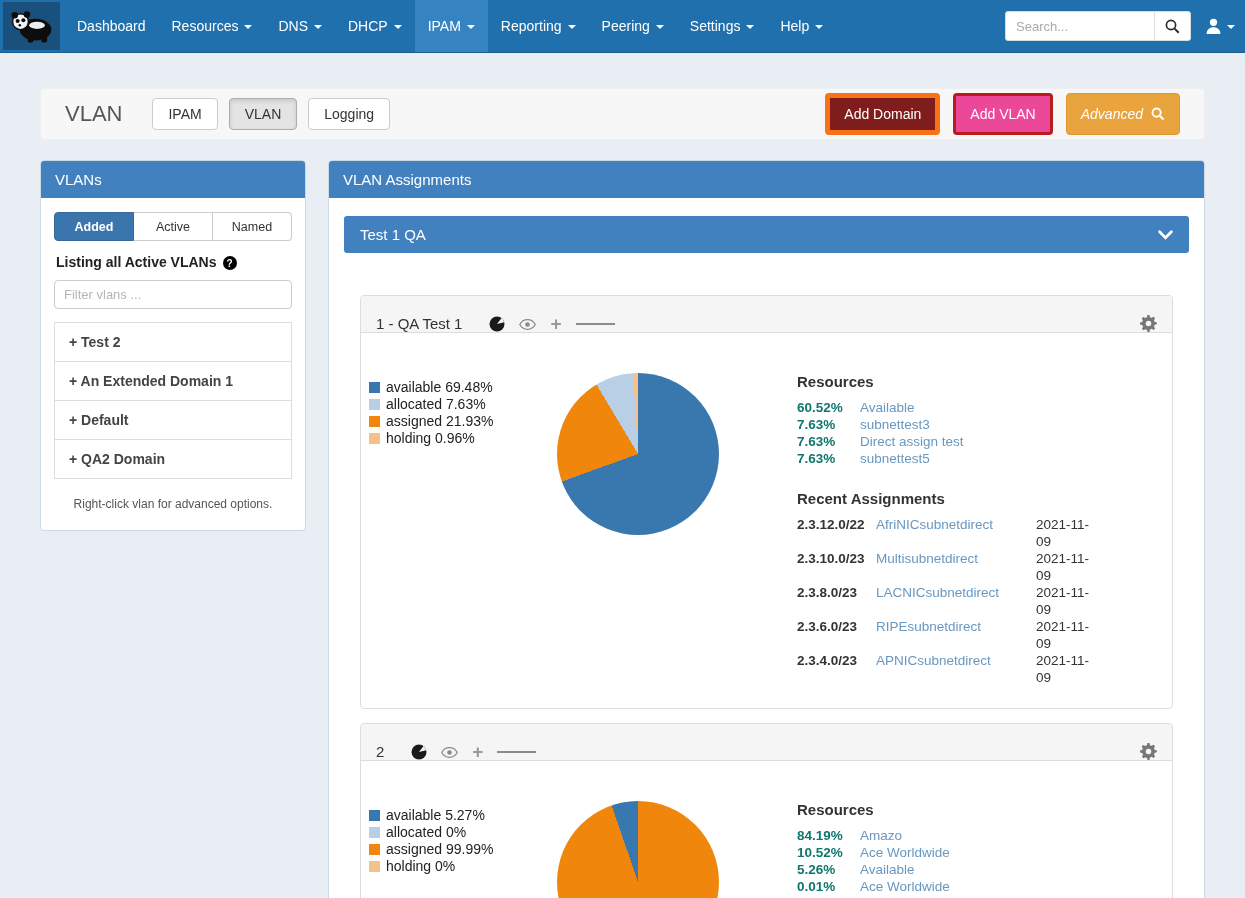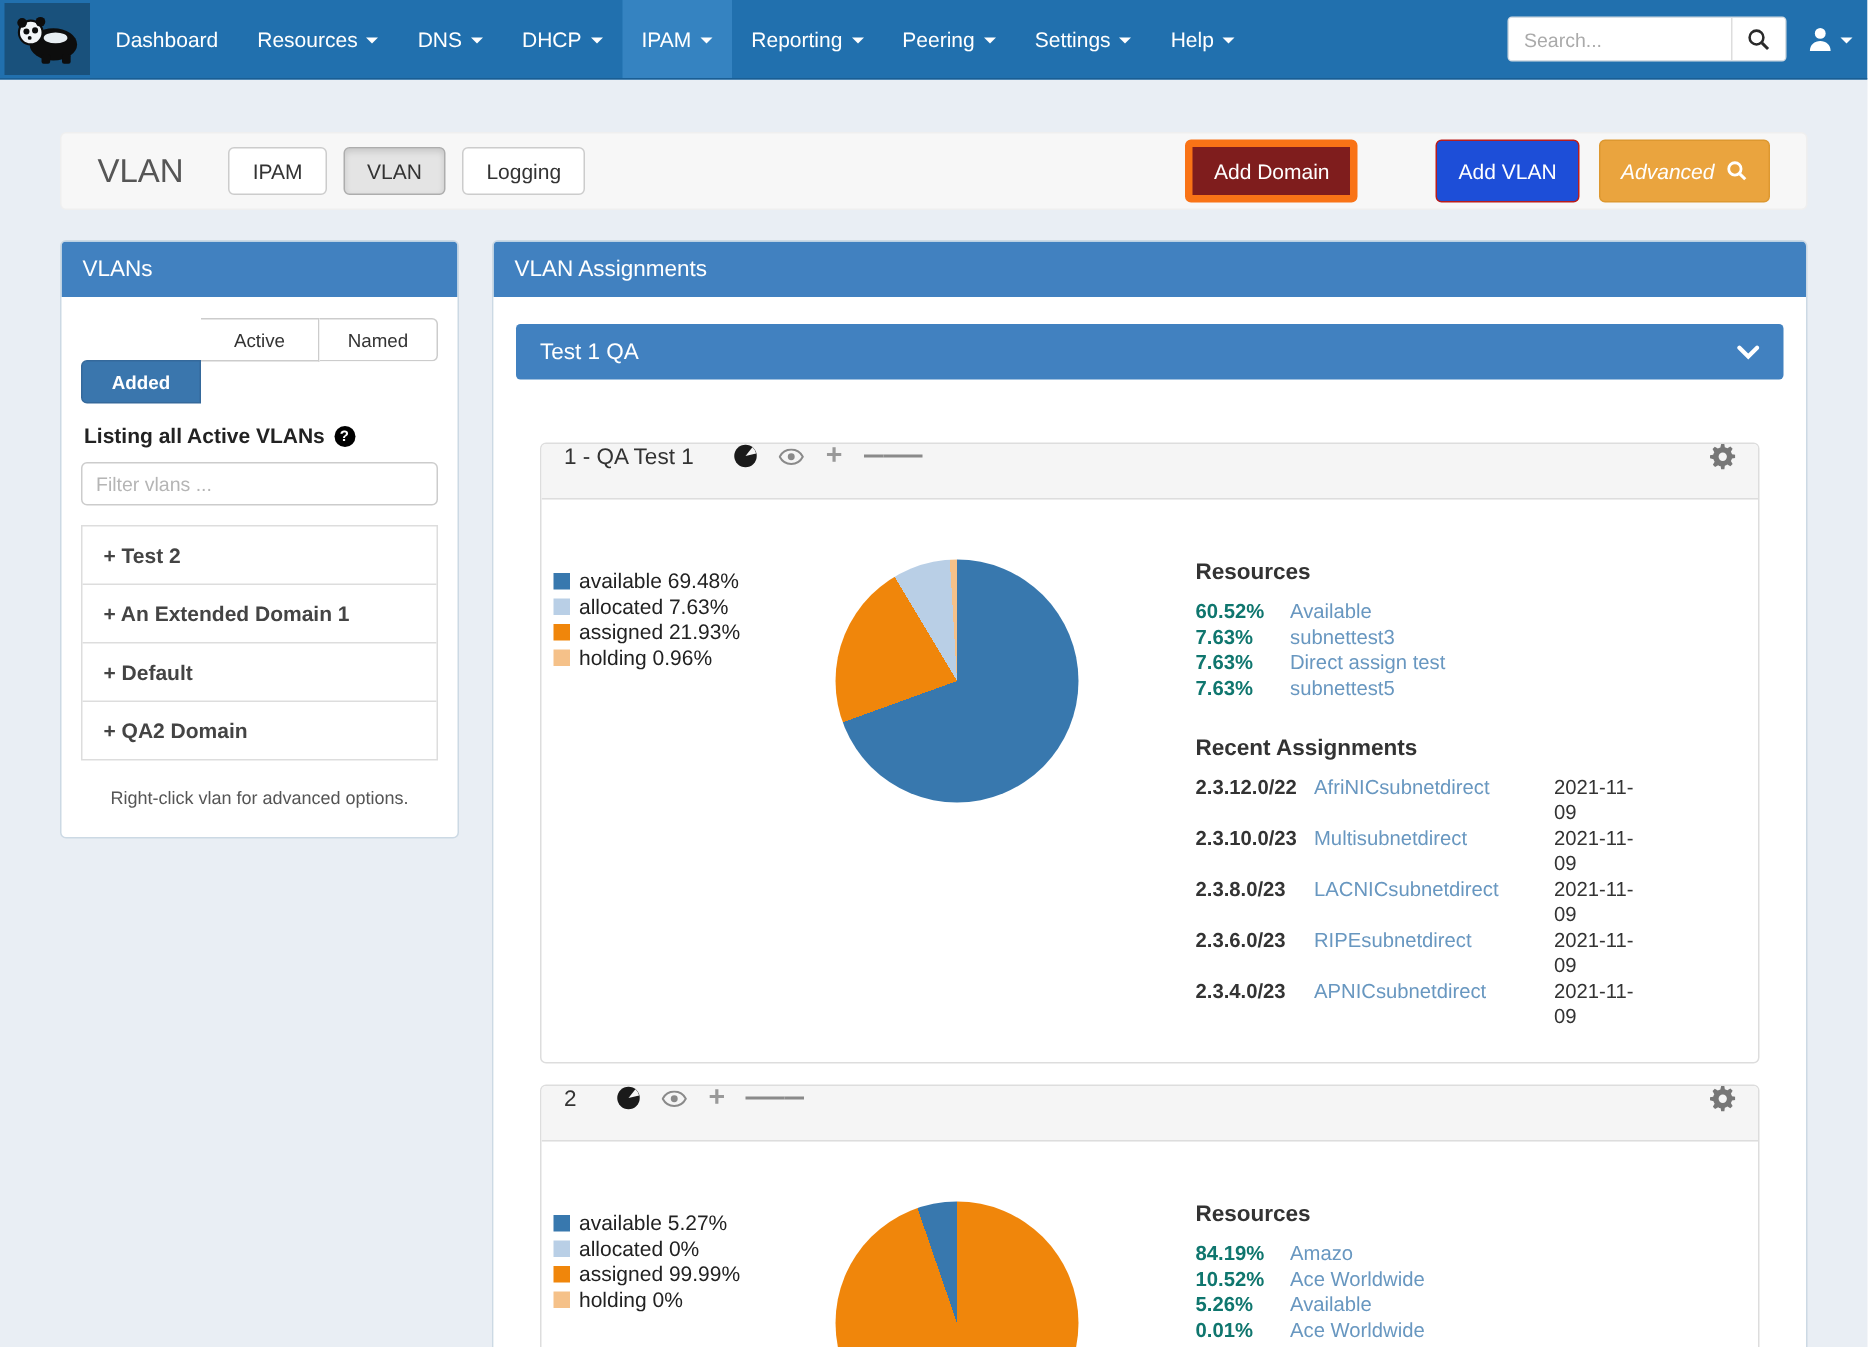--- a/index.html
+++ b/index.html
@@ -22,54 +22,54 @@
   .user-menu .caret { border-top-color:#fff; }
 
   
   .header-strip { margin:35px 40px 0; background:#f7f7f7; border:1px solid #efefef; border-radius:4px; height:52px; display:flex; align-items:center; padding:0 24px; }
   .page-title { font-size:22px; color:#565656; margin-right:30px; }
   .tab-btn { background:#fff; border:1px solid #ccc; border-radius:4px; padding:7px 15px; font-size:14px; color:#333; margin-right:11px; cursor:pointer; font-family:inherit; }
   .tab-active { background:#e4e4e4; border-color:#adadad; box-shadow:inset 0 2px 4px rgba(0,0,0,.13); }
   .header-actions { margin-left:auto; display:flex; gap:13px; }
   .btn { border-radius:4px; padding:8px 14px; font-size:14px; color:#fff; cursor:pointer; display:flex; align-items:center; gap:8px; font-family:inherit; }
   .btn-primary { background:#7f1d1d; border:5px solid #f97316; }
-  .btn-success { background:#1d4ed8; border:1px solid #b91c1c;margin-left:39px; }
+  .btn-success { background:#ec4899; border:3px solid #b91c1c; }
   .btn-warning { background:#eaa43e; border:1px solid #dd9830;font-style:italic; }
 
   
   .content { display:flex; gap:22px; margin:20px 40px 0; align-items:flex-start; }
   .panel { background:#fff; border:1px solid #ccd9e4; border-radius:4px; overflow:hidden; }
   .panel-header { background:#4181c0; color:#fff; font-size:15px; padding:10px 14px; }
 
   
   .sidebar { width:266px; flex:none; }
   .sidebar-body { padding:14px 13px 10px; }
   .seg-group { display:flex; width:100%; margin-bottom:13px; }
   .seg-btn { flex:1; height:29px; background:#fff; border:1px solid #ccc; font-size:12.5px; color:#333; cursor:pointer; font-family:inherit; }
   .seg-btn + .seg-btn { border-left:none; }
-  .seg-btn:first-child { border-radius:4px 0 0 4px;margin-top:28px; }
+  .seg-btn:first-child { border-radius:4px 0 0 4px; }
   .seg-btn:last-child { border-radius:0 4px 4px 0; }
   .seg-active { background:#3a76ad; color:#fff; border-color:#35699b; font-weight:bold; }
   .listing-label { font-size:14px; font-weight:bold; color:#222; display:flex; align-items:flex-end; gap:6px; margin:13px 2px 10px; }
   .help-icon { width:14px; height:14px; border-radius:50%; background:#000; color:#fff; font-size:10px; font-weight:bold; display:inline-flex; align-items:center; justify-content:center; }
   .filter-input { width:100%; height:29px; border:1px solid #ccc; border-radius:4px; padding:0 9px; font-size:13px; color:#333; margin-bottom:13px; outline:none; font-family:inherit; }
   .filter-input::placeholder { color:#b5b5b5; }
   .vlan-list { border:1px solid #ddd; }
   .vlan-item { padding:11px 14px; font-size:14px; font-weight:bold; color:#444; border-top:1px solid #ddd; cursor:pointer; }
   .vlan-item:first-child { border-top:none; }
   .sidebar-note { font-size:12px; color:#555; text-align:center; margin:18px 0 9px; }
 
   
   .main-panel { flex:1; }
   .main-body { background:#fff; padding:18px 0 60px; }
   .group-bar { margin:0 15px; background:#4181c0; color:#fff; border-radius:3px; height:37px; display:flex; align-items:center; padding:0 16px; font-size:15px; cursor:pointer; }
   .group-chevron { margin-left:auto; display:flex; align-items:center; }
   .cards { margin:42px 31px 0; display:flex; flex-direction:column; gap:14px; }
   .card { border:1px solid #ddd; border-radius:4px; overflow:hidden; background:#fff; }
-  .card-header { background:#f5f5f5; border-bottom:1px solid #ddd; height:37px; display:flex; align-items:flex-start; padding:0 15px; }
+  .card-header { background:#f5f5f5; border-bottom:1px solid #ddd; height:37px; display:flex; align-items:flex-end; padding:0 15px; }
   .card-title { font-size:15px; color:#333; margin-right:27px; }
   .hdr-icons { display:flex; align-items:center; gap:14px; }
   .icon-btn { cursor:pointer; display:inline-flex; align-items:center; justify-content:center; }
   .plus-icon { font-size:19px; font-weight:bold; color:#999; line-height:12px; }
   .bars span { display:block; width:13px; height:2px; background:#8a8a8a; margin:2.5px 0; }
   .gear-btn { margin-left:auto; cursor:pointer; display:flex; align-items:center; }
   .card-body { display:flex; padding:40px 0 22px 8px; }
   .legend { width:188px; padding-top:6px; }
   .legend-row { display:flex; align-items:center; gap:6px; font-size:14px; color:#222; margin-bottom:1px; line-height:16px; }
   .legend-swatch { width:11px; height:11px; flex:none; }

